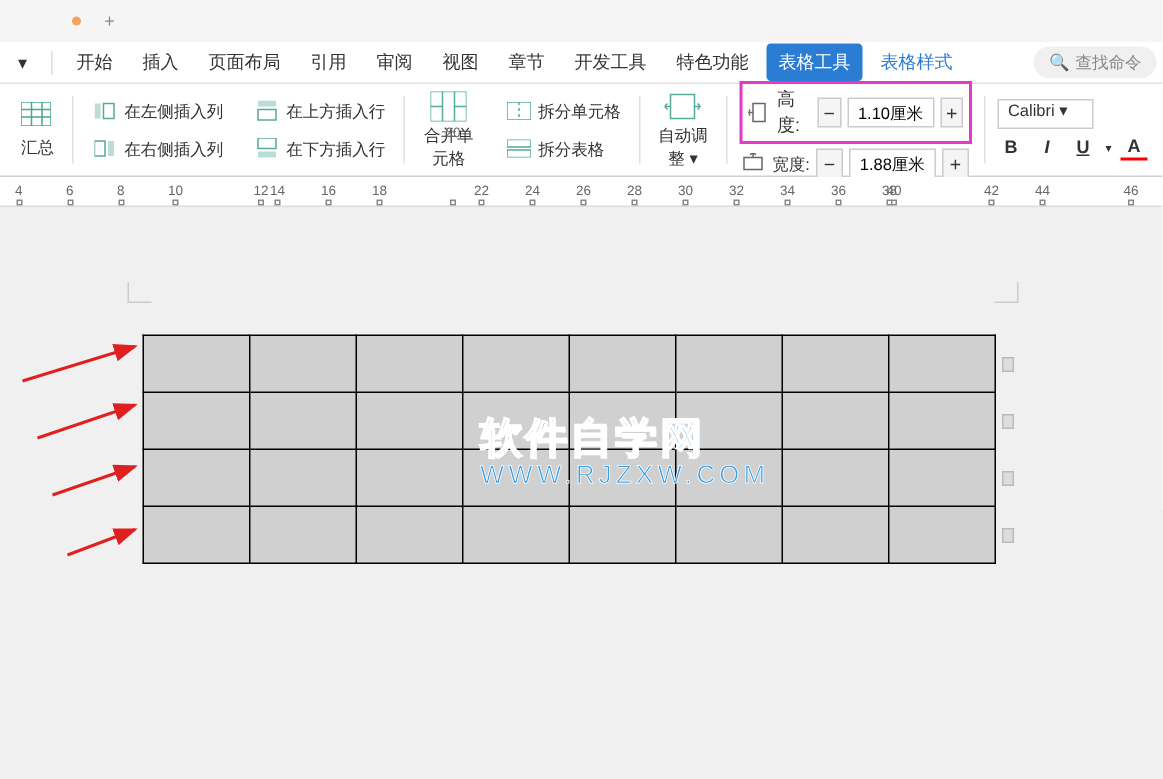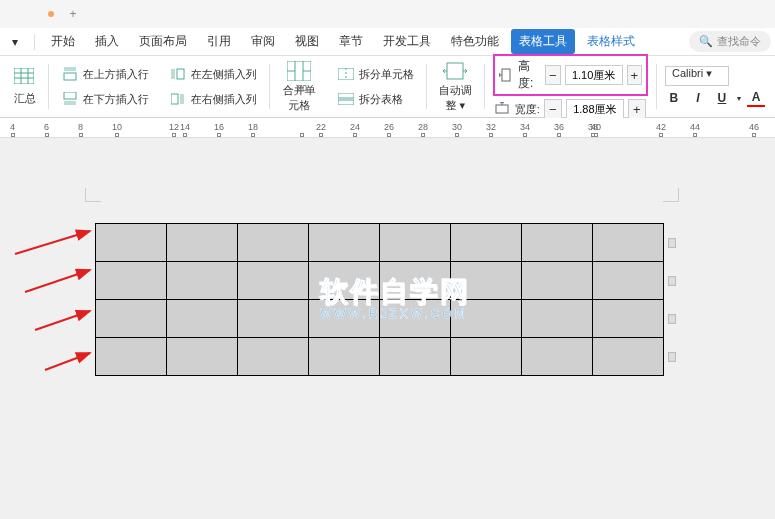--- a/index.html
+++ b/index.html
@@ -45,21 +45,21 @@
 .table { position: absolute; left: 95px; top: 85px; border-collapse: collapse; }
 .table td { border: 1px solid #000; width: 71px; height: 38px; background: #d0d0d0; }
 
 .row-handle { position: absolute; width: 8px; height: 10px; background: #ddd; border: 1px solid #bbb; }
 
 .arrow { position: absolute; }
 .arrow svg { overflow: visible; }
 
 .watermark { position: absolute; left: 320px; top: 135px; pointer-events: none; }
 .wm-text { font-size: 28px; font-weight: bold; color: #3a9de8; -webkit-text-stroke: 1px #fff; text-shadow: 1px 1px 0 #fff; letter-spacing: 2px; }
-.wm-sub { font-size: 12px; color: #3a9de8; -webkit-text-stroke: 0.5px #fff; letter-spacing: 3px; margin-top: -4px; }
+.wm-sub { font-size: 17px; color: #3a9de8; -webkit-text-stroke: 0.5px #fff; letter-spacing: 3px; margin-top: -4px; text-align: right; }
 </style>
 </head>
 <body>
 
 <div class="title-bar">
   <span class="bullet"></span>
   <span class="tab-btn">+</span>
 </div>
 
 <div class="menu-bar">
@@ -93,56 +93,56 @@
           <line x1="14" y1="0" x2="14" y2="16" stroke="#4a8"></line>
         </svg>
     </div>
     <div class="tool-btn">汇总</div>
   </div>
   <div class="divider"></div>
 
   <div class="tool-group">
     <div class="tool-btn">
       <span class="icon-sq">
+          <svg width="14" height="14">
+            <rect x="6" y="2" width="7" height="10" fill="none" stroke="#5a9"></rect>
+            <rect x="0" y="2" width="4" height="10" fill="#5a9" opacity="0.4"></rect>
+          </svg>
+        </span>
+      <span>在左侧插入列</span>
+    </div>
+    <div class="tool-btn">
+      <span class="icon-sq">
+          <svg width="14" height="14">
+            <rect x="0" y="2" width="7" height="10" fill="none" stroke="#5a9"></rect>
+            <rect x="9" y="2" width="4" height="10" fill="#5a9" opacity="0.4"></rect>
+          </svg>
+        </span>
+      <span>在右侧插入列</span>
+    </div>
+  </div>
+
+  <div class="tool-group">
+    <div class="tool-btn">
+      <span class="icon-sq">
           <svg width="16" height="14">
             <rect x="2" y="6" width="12" height="7" fill="none" stroke="#5a9"></rect>
             <rect x="2" y="0" width="12" height="4" fill="#5a9" opacity="0.4"></rect>
           </svg>
         </span>
       <span>在上方插入行</span>
     </div>
     <div class="tool-btn">
       <span class="icon-sq">
           <svg width="16" height="14">
             <rect x="2" y="0" width="12" height="7" fill="none" stroke="#5a9"></rect>
             <rect x="2" y="9" width="12" height="4" fill="#5a9" opacity="0.4"></rect>
           </svg>
         </span>
       <span>在下方插入行</span>
-    </div>
-  </div>
-
-  <div class="tool-group">
-    <div class="tool-btn">
-      <span class="icon-sq">
-          <svg width="14" height="14">
-            <rect x="6" y="2" width="7" height="10" fill="none" stroke="#5a9"></rect>
-            <rect x="0" y="2" width="4" height="10" fill="#5a9" opacity="0.4"></rect>
-          </svg>
-        </span>
-      <span>在左侧插入列</span>
-    </div>
-    <div class="tool-btn">
-      <span class="icon-sq">
-          <svg width="14" height="14">
-            <rect x="0" y="2" width="7" height="10" fill="none" stroke="#5a9"></rect>
-            <rect x="9" y="2" width="4" height="10" fill="#5a9" opacity="0.4"></rect>
-          </svg>
-        </span>
-      <span>在右侧插入列</span>
     </div>
   </div>
   <div class="divider"></div>
 
   <div class="tool-btn-big">
     <svg width="24" height="20">
         <rect x="0" y="0" width="24" height="20" fill="none" stroke="#5a9"></rect>
         <line x1="0" y1="10" x2="8" y2="10" stroke="#5a9"></line>
         <line x1="16" y1="10" x2="24" y2="10" stroke="#5a9"></line>
         <line x1="8" y1="0" x2="8" y2="20" stroke="#5a9"></line>

